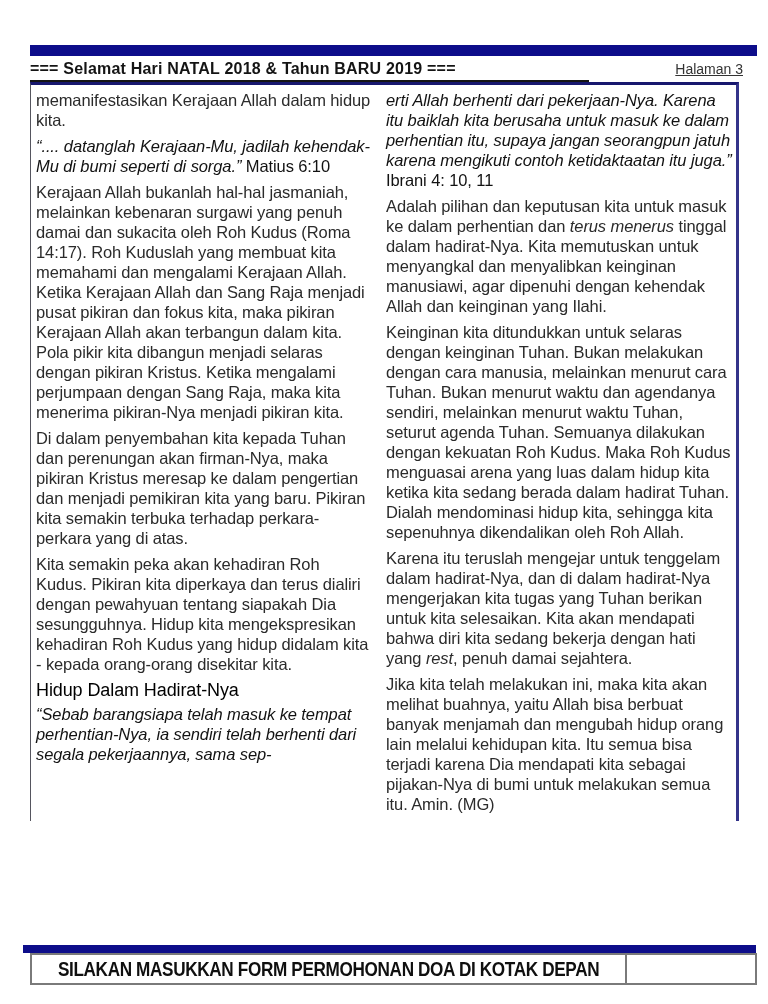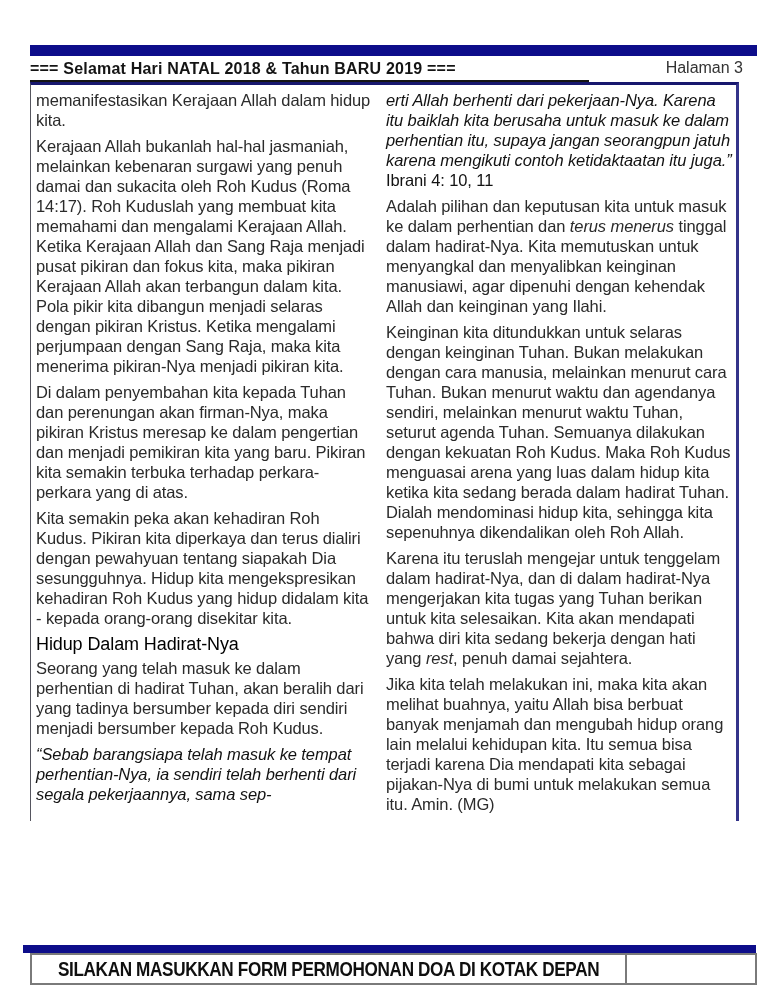--- a/index.html
+++ b/index.html
@@ -3,21 +3,21 @@
 <meta charset="utf-8">
 <style>
   :root{
     --navy:#0d0d8a; --rule:#17176e; --border-gray:#7a7a7a; --ink:#2b2b2b;
   }
   html,body{margin:0;padding:0;background:#fff;}
   body{width:768px;height:1004px;position:relative;font-family:"Liberation Sans",sans-serif;color:var(--ink);overflow:hidden;}
   .top-bar{position:absolute;left:30px;top:45px;width:727px;height:11px;background:var(--navy);}
   .header{position:absolute;left:30px;top:56px;width:727px;height:26px;display:flex;align-items:flex-end;}
   .header-title{flex:1;text-align:left;font-weight:bold;font-size:16px;letter-spacing:.2px;border-bottom:2px solid #141414;padding-bottom:2px;color:#141414;white-space:nowrap;}
-  .header-page{width:168px;text-align:right;font-size:16px;color:#333;padding:0 14px 5px 0;box-sizing:border-box;white-space:nowrap;}
+  .header-page{width:168px;text-align:right;font-size:14px;color:#333;padding:0 14px 5px 0;box-sizing:border-box;white-space:nowrap;text-decoration:underline;}
   .content{position:absolute;left:30px;top:82px;width:709px;height:739px;box-sizing:border-box;
     border-top:3px solid var(--rule);border-left:1px solid #55555e;border-right:3px solid #34348a;
     display:flex;padding:5px 2px 0 5px;overflow:hidden;}
   .col{box-sizing:border-box;}
   .col-left{width:343px;padding-right:6px;}
   .col-right{flex:1;padding-left:7px;}
   .blk{margin:0 0 6px 0;font-size:16.5px;line-height:20px;letter-spacing:-.1px;color:var(--ink);}
   .blk-scripture{color:#121212;}
   .blk-heading{font-size:18px;line-height:21px;margin:1px 0 3px 0;color:#000;}
   .blk-source{margin-top:4px;font-size:17.5px;color:#000;}
@@ -34,25 +34,25 @@
 <div class="top-bar"></div>
 
 <div class="header">
   <div class="header-title">=== Selamat Hari NATAL 2018 &amp; Tahun BARU 2019 ===</div>
   <div class="header-page">Halaman 3</div>
 </div>
 
 <div class="content">
   <div class="col col-left">
       <p class="blk blk-paragraph"><span>memanifestasikan Kerajaan Allah dalam hidup kita.</span></p>
+      <p class="blk blk-scripture"><span class="i">“.... </span><span class="b i">datanglah Kerajaan-Mu</span><span class="i">, jadilah kehendak-Mu </span><span class="b i">di bumi</span><span class="i"> seperti di sorga.” </span><span class="b">Matius 6:10</span></p>
       <p class="blk blk-paragraph"><span>Kerajaan Allah bukanlah hal-hal jasmaniah, melainkan kebenaran surgawi yang penuh damai dan sukacita oleh Roh Kudus (</span><span class="b">Roma 14:17</span><span>). Roh Kuduslah yang membuat kita memahami dan mengalami Kerajaan Allah. Ketika Kerajaan Allah dan Sang Raja menjadi pusat pikiran dan fokus kita, maka pikiran Kerajaan Allah akan terbangun dalam kita. Pola pikir kita dibangun menjadi selaras dengan pikiran Kristus. Ketika mengalami perjumpaan dengan Sang Raja, maka kita menerima pikiran-Nya menjadi pikiran kita.</span></p>
       <p class="blk blk-paragraph"><span>Di dalam penyembahan kita kepada Tuhan dan perenungan akan firman-Nya, maka pikiran Kristus meresap ke dalam pengertian dan menjadi pemikiran kita yang baru.  Pikiran kita semakin terbuka terhadap perkara-perkara yang di atas.</span></p>
       <p class="blk blk-paragraph"><span>Kita semakin peka akan kehadiran Roh Kudus. Pikiran kita diperkaya dan terus dialiri dengan pewahyuan tentang siapakah Dia sesungguhnya. Hidup kita mengekspresikan kehadiran Roh Kudus yang hidup didalam kita - kepada orang-orang disekitar kita.</span></p>
       <p class="blk blk-heading"><span class="b">Hidup Dalam Hadirat-Nya</span></p>
-      <p class="blk blk-paragraph"><span>Seorang yang telah masuk ke dalam perhentian di hadirat Tuhan, akan beralih dari yang tadinya bersumber kepada diri sendiri menjadi bersumber kepada Roh Kudus.</span></p>
       <p class="blk blk-scripture"><span class="b i">“Sebab barangsiapa telah masuk ke tempat perhentian-Nya, ia sendiri telah berhenti dari segala pekerjaannya, sama sep-</span></p>
     </div>
   <div class="col col-right">
       <p class="blk blk-scripture"><span class="b i">erti Allah berhenti dari pekerjaan-Nya. Karena itu baiklah kita berusaha untuk masuk ke dalam perhentian itu, supaya jangan seorangpun jatuh karena mengikuti contoh ketidaktaatan itu juga.” </span><span class="b">Ibrani 4: 10, 11</span></p>
       <p class="blk blk-paragraph"><span>Adalah pilihan dan keputusan kita untuk masuk ke dalam perhentian dan </span><span class="b i">terus menerus</span><span> tinggal dalam hadirat-Nya. Kita memutuskan untuk menyangkal dan menyalibkan keinginan manusiawi, agar dipenuhi dengan kehendak Allah dan keinginan yang Ilahi.</span></p>
       <p class="blk blk-paragraph"><span>Keinginan kita ditundukkan untuk selaras dengan keinginan Tuhan. Bukan melakukan dengan cara manusia, melainkan menurut cara Tuhan. Bukan menurut waktu dan agendanya sendiri, melainkan menurut waktu Tuhan, seturut agenda Tuhan. Semuanya dilakukan dengan kekuatan Roh Kudus. Maka Roh Kudus menguasai arena yang luas dalam hidup kita ketika kita sedang berada dalam hadirat Tuhan. Dialah mendominasi hidup kita, sehingga kita sepenuhnya dikendalikan oleh Roh Allah.</span></p>
       <p class="blk blk-paragraph"><span>Karena itu teruslah  mengejar untuk tenggelam dalam hadirat-Nya, dan di dalam hadirat-Nya mengerjakan kita tugas yang Tuhan berikan untuk kita selesaikan. Kita akan mendapati bahwa diri kita sedang bekerja dengan hati yang </span><span class="b i">rest</span><span>, penuh damai sejahtera.</span></p>
       <p class="blk blk-paragraph"><span>Jika kita telah melakukan ini, maka kita akan melihat buahnya, yaitu Allah bisa berbuat banyak menjamah dan mengubah hidup orang lain melalui kehidupan kita. Itu semua bisa terjadi karena Dia mendapati kita sebagai pijakan-Nya di bumi untuk melakukan semua itu. Amin. (MG)</span></p>
       <p class="blk blk-source"><span class="b i">Sumber : Warta Pusat HMMinistry</span></p>
     </div>

